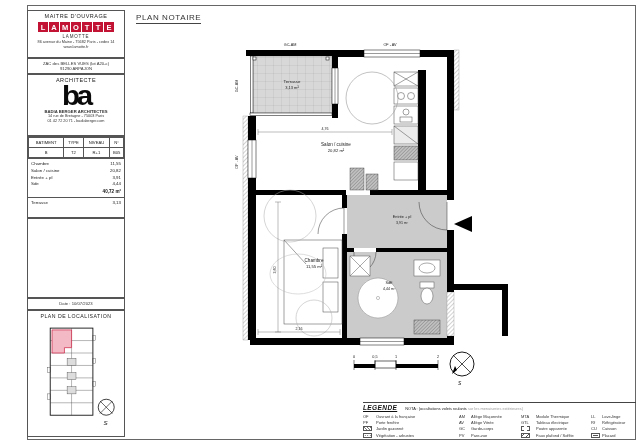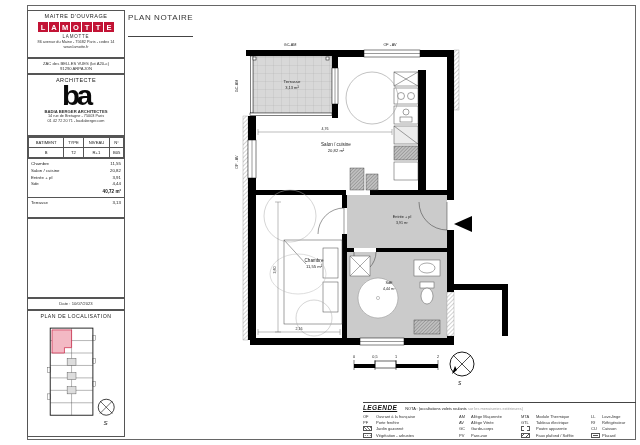--- a/index.html
+++ b/index.html
@@ -2,22 +2,22 @@
 <html><head>
 <meta charset="utf-8">
 <style>
   html,body{margin:0;padding:0;background:#e9e9e9;}
   #page{position:relative;width:640px;height:445px;background:#ffffff;overflow:hidden;
         font-family:"Liberation Sans",sans-serif;color:#111;}
   .abs{position:absolute;}
   
   #frame{left:27px;top:5px;width:609px;height:435px;border:1px solid #666;box-sizing:border-box;}
   
-  #sheet-title{left:128px;top:13px;font-size:8px;letter-spacing:.6px;color:#333;
-               border-bottom:1px solid #444;padding-bottom:14px;}
+  #sheet-title{left:136px;top:13px;font-size:8px;letter-spacing:.6px;color:#333;
+               border-bottom:1px solid #444;padding-bottom:1px;}
   
   .cart-box{position:absolute;left:27px;width:98px;border:1px solid #555;box-sizing:border-box;background:#fff;}
   .hdr{font-size:5.5px;letter-spacing:.5px;text-align:center;padding-top:2px;color:#222;}
   .tiny{font-size:4.5px;line-height:5.5px;text-align:center;color:#333;}
   .tiny2{font-size:4.2px;line-height:5px;text-align:center;color:#333;}
   #lamotte-logo{display:flex;justify-content:center;gap:1px;margin:3px 0 2px 0;}
   .lam-letter{width:10px;height:10px;background:#c21335;color:#fff;font-size:7.5px;font-weight:bold;
               display:flex;align-items:center;justify-content:center;}
   .divline{border-top:1px solid #555;margin:2px 0;}
   #ba-logo{font-size:28px;font-weight:bold;letter-spacing:-3px;line-height:26px;text-align:center;color:#0a0a0a;

